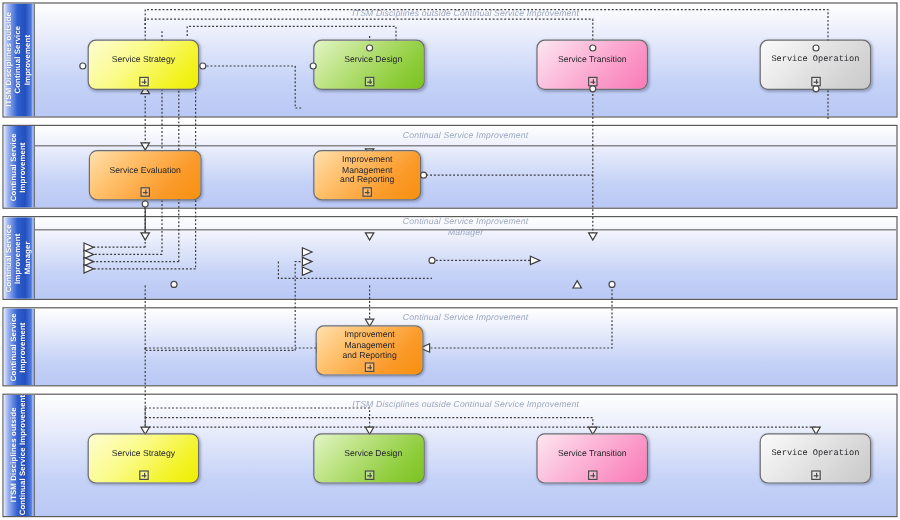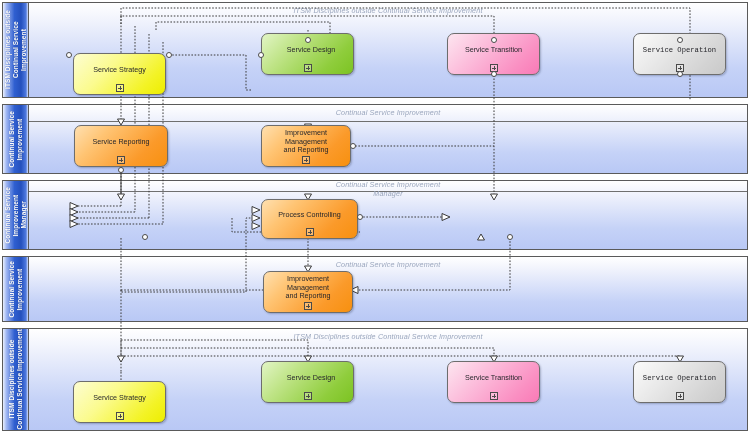--- a/index.html
+++ b/index.html
@@ -97,21 +97,21 @@
     background: rgba(255,255,255,.25);
   }
   .node .plus::before, .node .plus::after {
     content: "";
     position: absolute;
     background: #4a4a4a;
   }
   .node .plus::before { left: 3px; top: 1px; width: 1px; height: 4px; }
   .node .plus::after  { top: 3px; left: 1px; height: 1px; width: 4px; }
 
-  .n-yellow  { background: linear-gradient(135deg,#fdfdd2 0%, #fbfb8e 38%, #f3f326 78%, #eded00 100%); margin-top: 20px; }
+  .n-yellow  { background: linear-gradient(135deg,#fdfdd2 0%, #fbfb8e 38%, #f3f326 78%, #eded00 100%); }
   .n-green   { background: linear-gradient(135deg,#e2f5c6 0%, #bfe487 32%, #8fcd3c 75%, #7cc322 100%); padding-left: 12px; }
   .n-pink    { background: linear-gradient(135deg,#fde6f0 0%, #fcc2de 32%, #fa8fc2 78%, #f97ab6 100%); }
   .n-grey    { background: linear-gradient(135deg,#fbfbfb 0%, #ebebeb 32%, #d3d3d3 78%, #c9c9c9 100%); font-family: Liberation Mono, monospace; }
   .n-orange  { background: linear-gradient(135deg,#ffe0b0 0%, #ffc473 28%, #fb9a2a 72%, #f7900f 100%); }
 
   
   svg.wires {
     position: absolute;
     left: 0; top: 0;
     width: 750px; height: 433px;
@@ -311,33 +311,29 @@
   <div class="node n-pink" style="left:447px; top:33px; width:93px; height:42px;">
     <span>Service Transition</span>
     <span class="plus"></span>
   </div>
   <div class="node n-grey" style="left:633px; top:33px; width:93px; height:42px;">
     <span>Service Operation</span>
     <span class="plus"></span>
   </div>
 
   <div class="node n-orange" style="left:74px; top:125px; width:94px; height:42px;">
-    <span>Service Reporting</span>
+    <span>Service Evaluation</span>
     <span class="plus"></span>
   </div>
   <div class="node n-orange" style="left:261px; top:125px; width:90px; height:42px;">
     <span>Improvement Management
 and Reporting</span>
     <span class="plus"></span>
   </div>
 
-  <div class="node n-orange" style="left:261px; top:199px; width:97px; height:40px;">
-    <span>Process Controlling</span>
-    <span class="plus"></span>
-  </div>
 
   <div class="node n-orange" style="left:263px; top:271px; width:90px; height:42px;">
     <span>Improvement Management
 and Reporting</span>
     <span class="plus"></span>
   </div>
 
   <div class="node n-yellow" style="left:73px; top:361px; width:93px; height:42px;">
     <span>Service Strategy</span>
     <span class="plus"></span>

